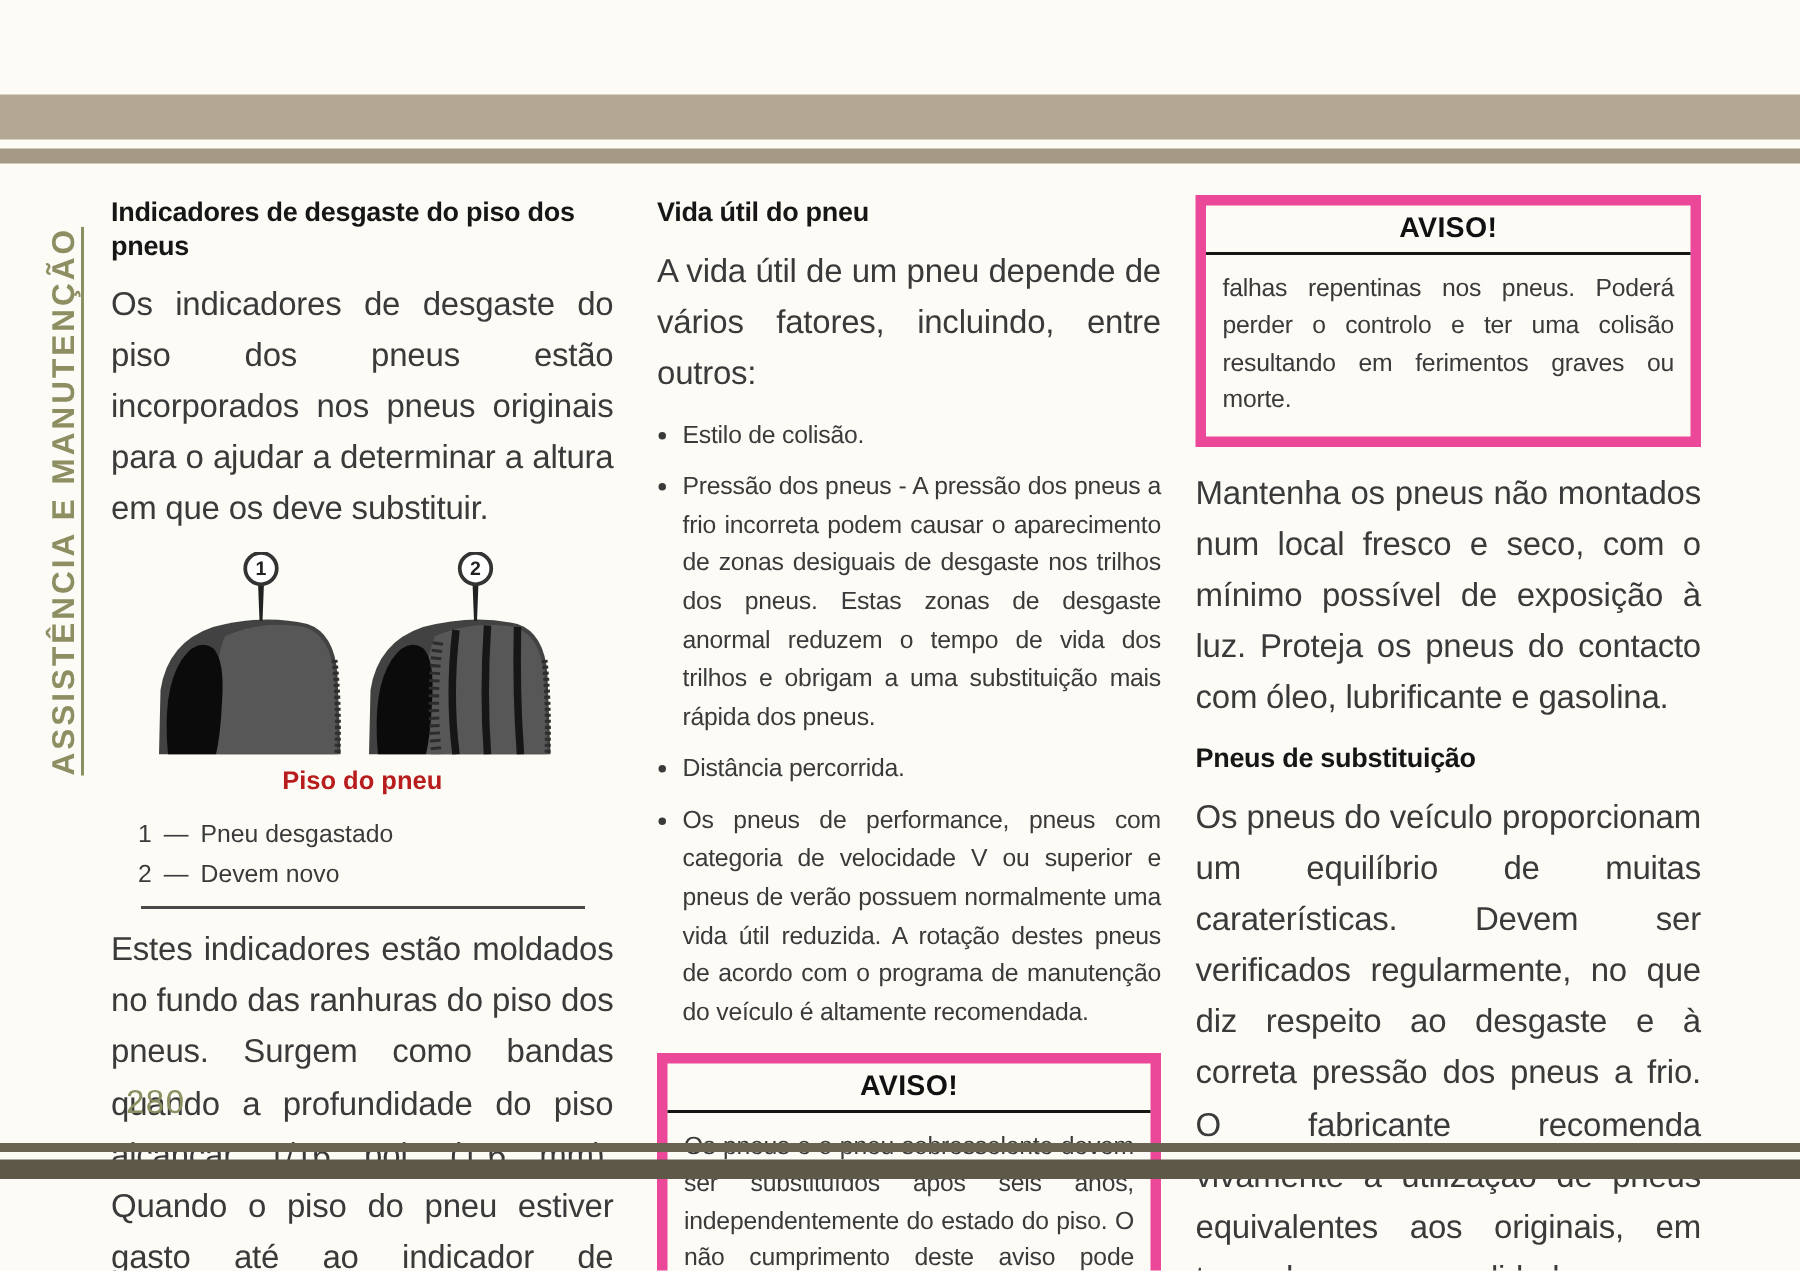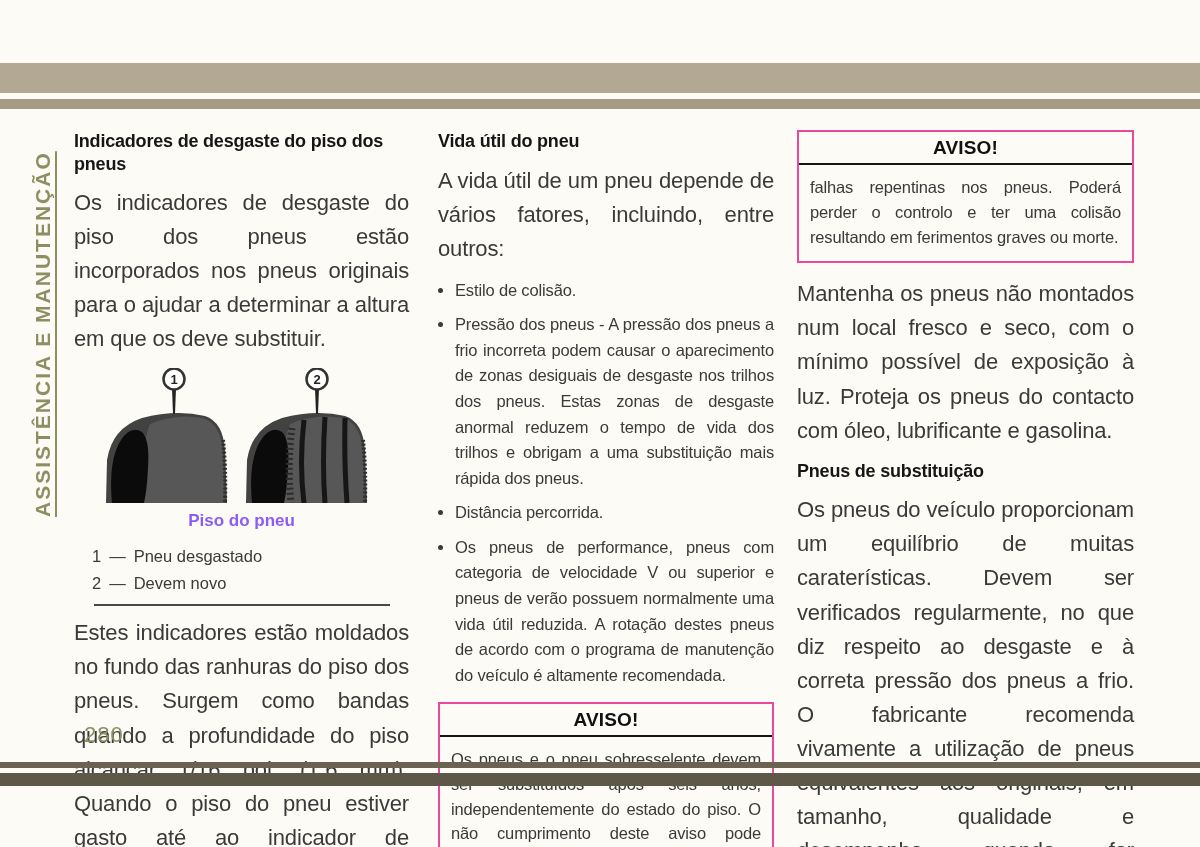--- a/index.html
+++ b/index.html
@@ -43,36 +43,36 @@
   }
   ul{
     margin:2px 0 10px 0;padding-left:17px;list-style:disc;
   }
   li{
     font-size:16.5px;line-height:1.55;margin:0 0 9px 0;
     text-align:justify;letter-spacing:-0.15px;
   }
 
   
-  .warning-box{border:2px solid #ec4899;margin:14px 0 14px 0;background:transparent;}
+  .warning-box{border:7px solid #ec4899;margin:14px 0 14px 0;background:transparent;}
   .warning-header{
     text-align:center;font-weight:bold;font-size:19px;color:#111;
     padding:5px 0 4px 0;border-bottom:2px solid #151515;letter-spacing:0.2px;
   }
   .warning-body{
     padding:10px 11px 12px 11px;font-size:16.5px;line-height:1.5;
     text-align:justify;letter-spacing:-0.15px;
   }
   .col3 .warning-box{margin-top:0;}
 
   
   .figure{margin:4px 0 10px 0;}
   .fig-art{display:block;margin-left:30px;}
   .fig-caption{
-    text-align:center;font-weight:bold;font-size:17px;color:#8b5cf6;
+    text-align:center;font-weight:bold;font-size:17px;color:#b91c1c;
     margin:8px 0 12px 0;
   }
   .legend{margin-left:18px;}
   .legend-row{font-size:16.5px;line-height:1.6;color:#3a3a3a;}
   .legend-row .sep{margin:0 8px;}
   .fig-rule{border-top:2px solid #4a4a4a;width:296px;margin:8px 0 0 20px;}
 
   .page-number{
     position:absolute;left:84px;top:722px;
     font-size:22px;color:#8d8f62;letter-spacing:1px;

